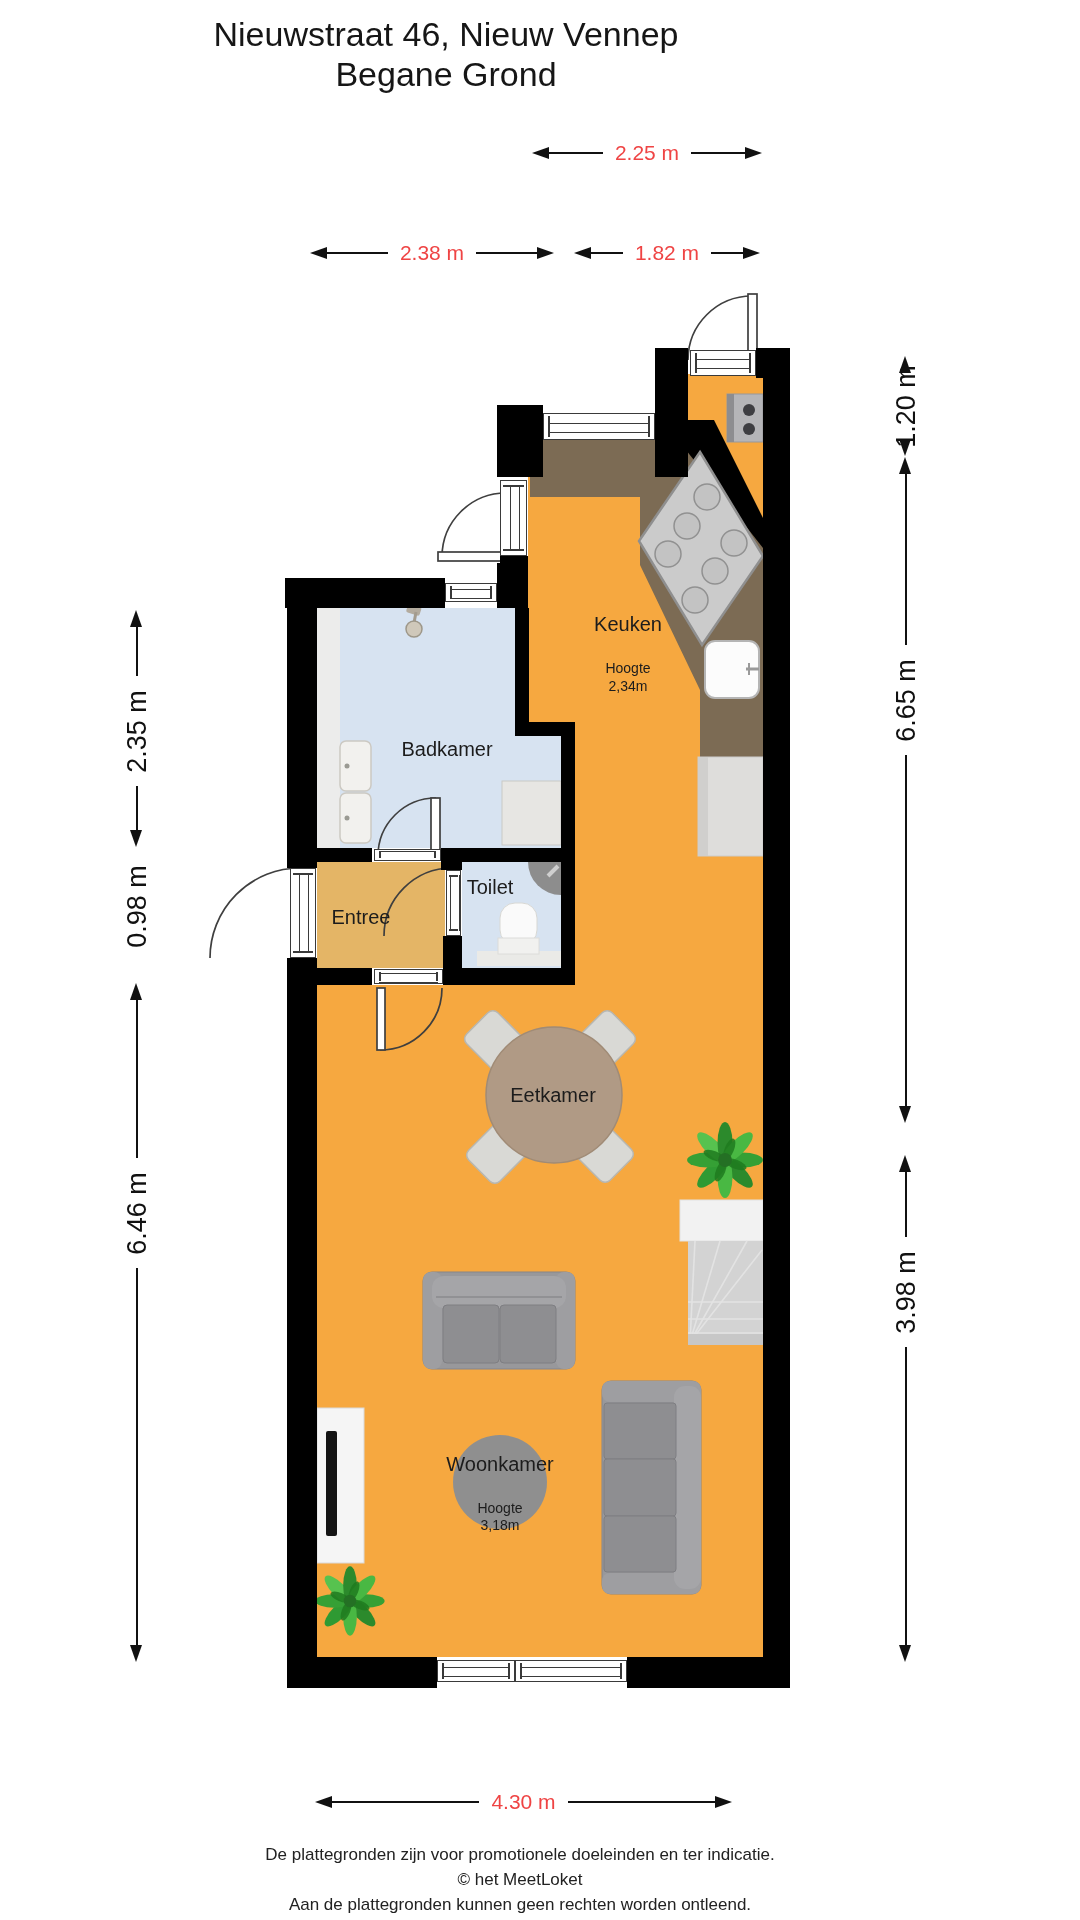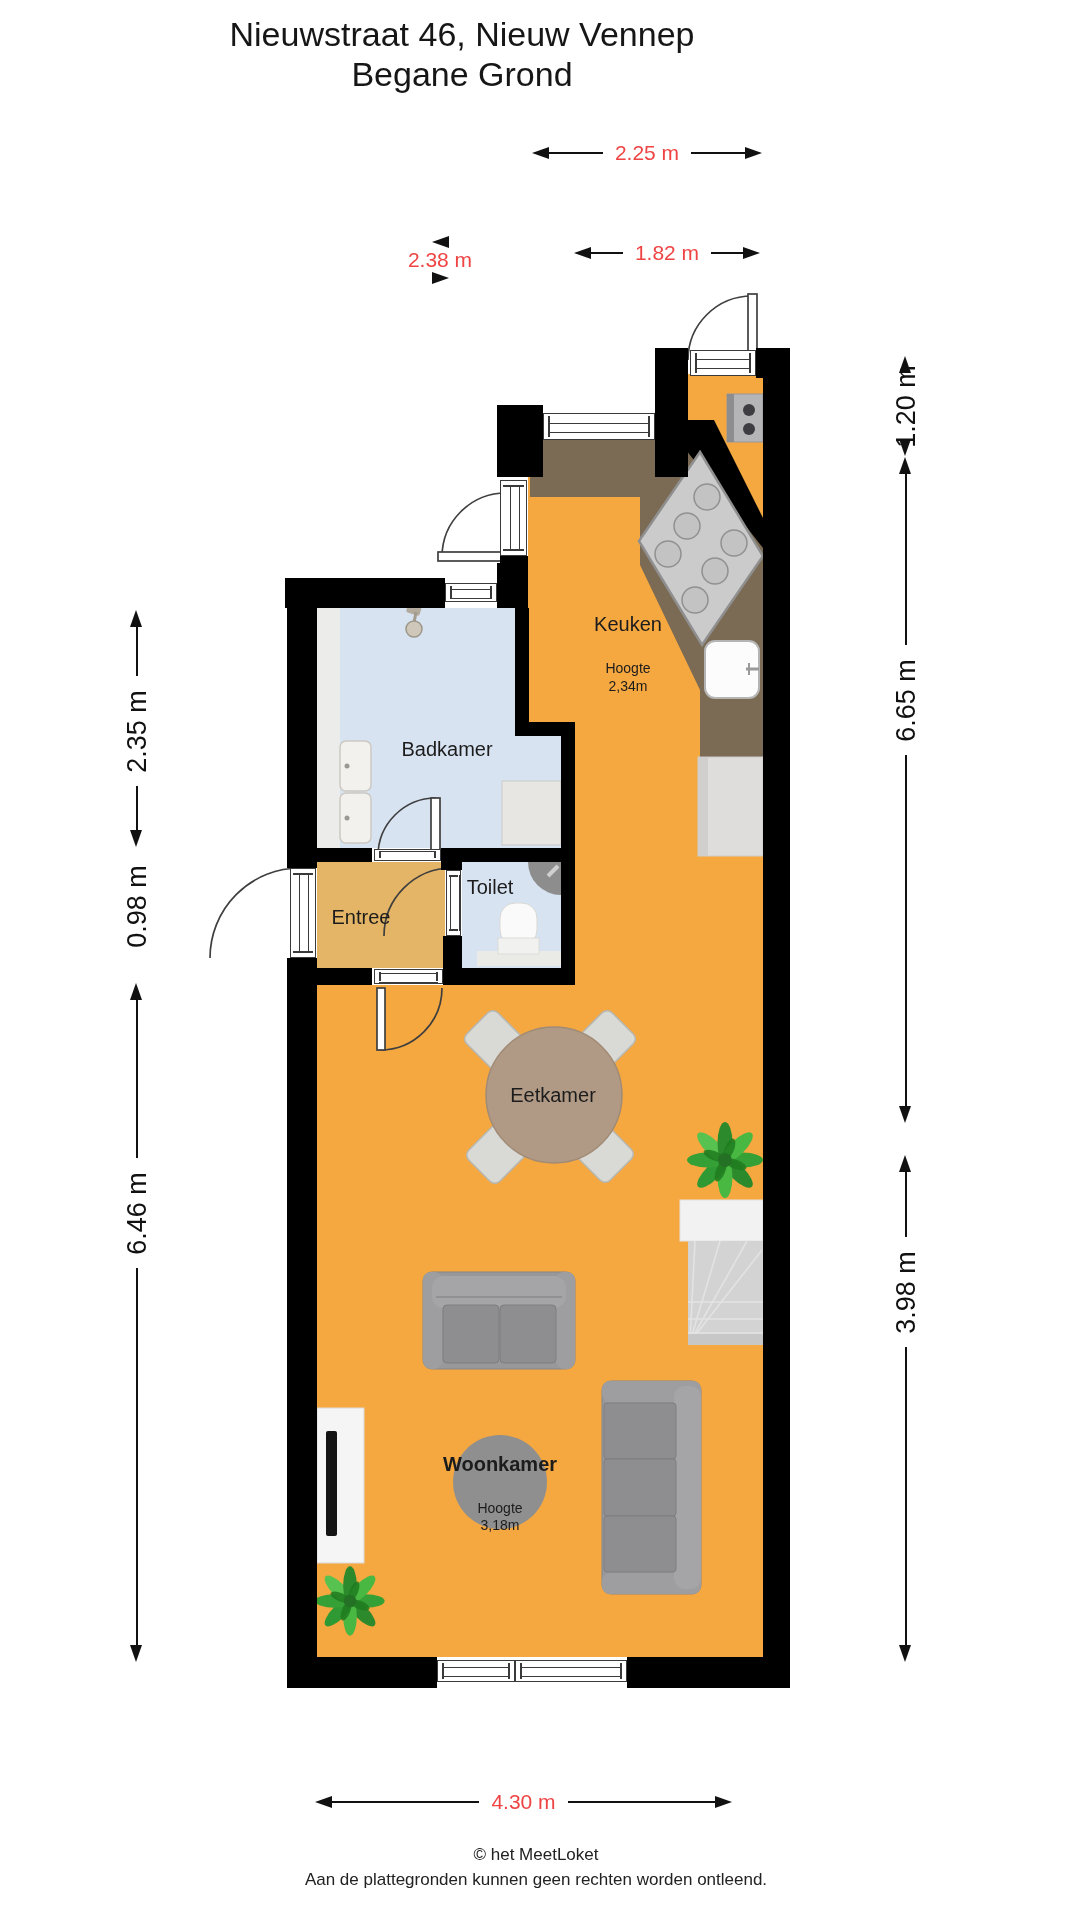--- a/index.html
+++ b/index.html
@@ -1,18 +1,18 @@
 <!DOCTYPE html>
 <html><head>
 <meta charset="utf-8">
 <style>
   html,body{margin:0;padding:0;background:#fff;}
   .canvas{position:relative;width:1080px;height:1920px;overflow:hidden;
           font-family:"Liberation Sans",sans-serif;background:#fff;color:#111;}
-  .abs{position:absolute;padding-left:16px;}
+  .abs{position:absolute;}
   
   .title{left:0;top:14px;width:892px;text-align:center;font-size:34px;line-height:40px;color:#161616;}
   .footer{left:0;top:1842px;width:1040px;text-align:center;font-size:17px;line-height:25px;color:#222;}
   
   .floor{position:absolute;}
   .f-orange{background:#F6A840;}
   .f-tan{background:#E4B566;}
   .f-blue{background:#D7E3F1;}
   
   .wall{position:absolute;background:#000;}
@@ -243,32 +243,32 @@
   <div class="winH" style="left:437px;top:1660px;width:78px;height:22px;"></div>
   <div class="winH" style="left:515px;top:1660px;width:112px;height:22px;"></div>
 
   <div class="rlabel" style="left:628px;top:624px;">Keuken</div>
   <div class="rsmall" style="left:628px;top:648px;">Hoogte</div>
   <div class="rsmall" style="left:628px;top:666px;">2,34m</div>
   <div class="rlabel" style="left:447px;top:749px;">Badkamer</div>
   <div class="rlabel" style="left:490px;top:887px;">Toilet</div>
   <div class="rlabel" style="left:361px;top:917px;">Entree</div>
   <div class="rlabel" style="left:553px;top:1095px;">Eetkamer</div>
-  <div class="rlabel" style="left:500px;top:1464px;font-weight:bold;">Woonkamer</div>
+  <div class="rlabel" style="left:500px;top:1464px;">Woonkamer</div>
   <div class="rsmall" style="left:500px;top:1488px;">Hoogte</div>
   <div class="rsmall" style="left:500px;top:1505px;">3,18m</div>
 
   <div class="hdim" style="left:532px;top:136px;width:230px;">
     <div class="ah-l"></div>
       <div class="hline"></div>
     <div class="hlabel">2.25 m</div>
     <div class="hline"></div>
       <div class="ah-r"></div>
   </div>
-  <div class="hdim" style="left:318px;top:236px;width:244px;flex-direction:column;">
+  <div class="hdim" style="left:310px;top:236px;width:244px;">
     <div class="ah-l"></div>
       <div class="hline"></div>
     <div class="hlabel">2.38 m</div>
     <div class="hline"></div>
       <div class="ah-r"></div>
   </div>
   <div class="hdim" style="left:574px;top:236px;width:186px;">
     <div class="ah-l"></div>
       <div class="hline"></div>
     <div class="hlabel">1.82 m</div>
@@ -327,17 +327,18 @@
     <div class="av-u"></div>
     <div class="vline" style="top:14px;height:161px;"></div>
     <div class="vlabel-box" style="top:175px;height:110px;">
         <span class="vlabel">6.46 m</span>
       </div>
     <div class="vline" style="top:285px;height:380px;"></div>
     <div class="av-d"></div>
   </div>
 
   <div class="abs footer">
+    <div>De plattegronden zijn voor promotionele doeleinden en ter indicatie.</div>
     <div>© het MeetLoket</div>
     <div>Aan de plattegronden kunnen geen rechten worden ontleend.</div>
   </div>
 
 </div>
 
 </body></html>

